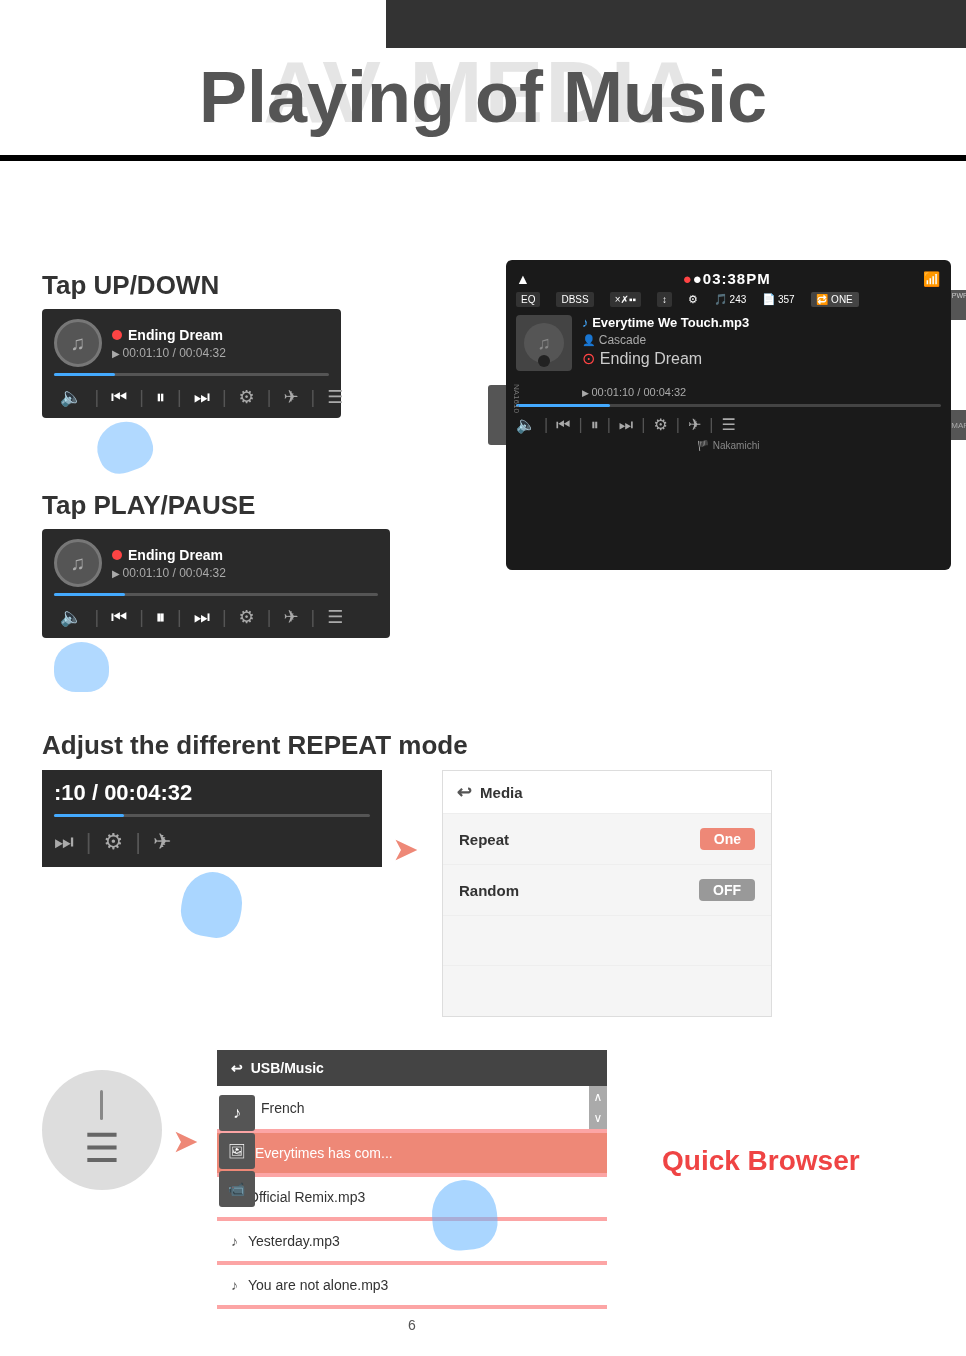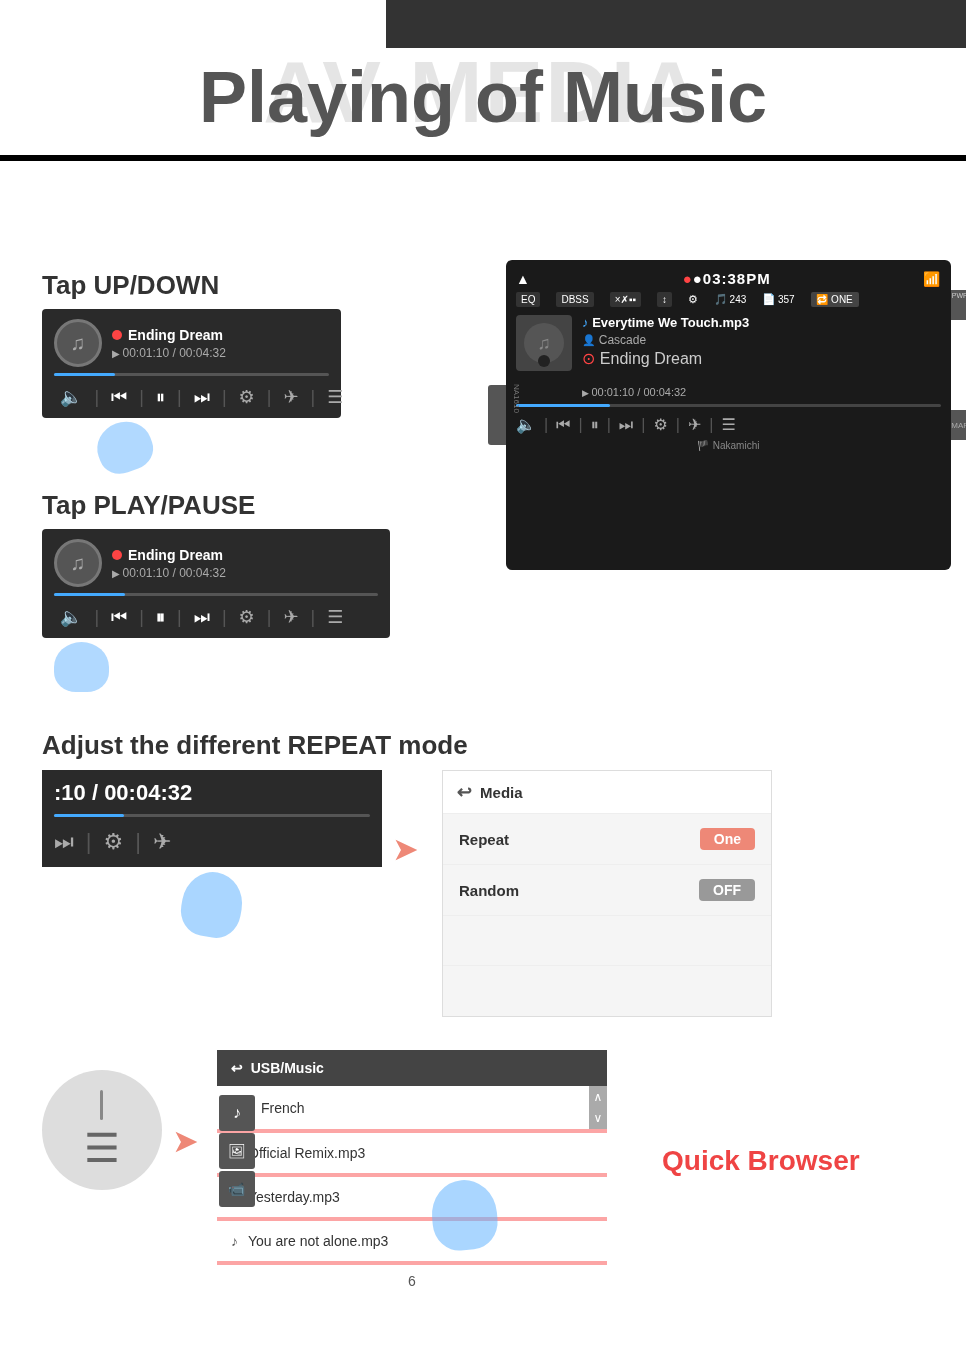--- a/index.html
+++ b/index.html
@@ -557,20 +557,23 @@
 
     <div class="browser-menu-row">
       <span class="folder-icon">📁</span>
       <span>French</span>
       <div class="scroll-indicator">
         <span class="scroll-up">∧</span>
         <span class="scroll-down">∨</span>
       </div>
     </div>
 
+    <div class="browser-menu-row active">
+      <span>Everytimes has com...</span>
+    </div>
 
     <div class="browser-menu-row">
       <span class="music-icon">♪</span>
       <span>Official Remix.mp3</span>
     </div>
     <div class="browser-menu-row">
       <span class="music-icon">♪</span>
       <span>Yesterday.mp3</span>
     </div>
     <div class="browser-menu-row">

